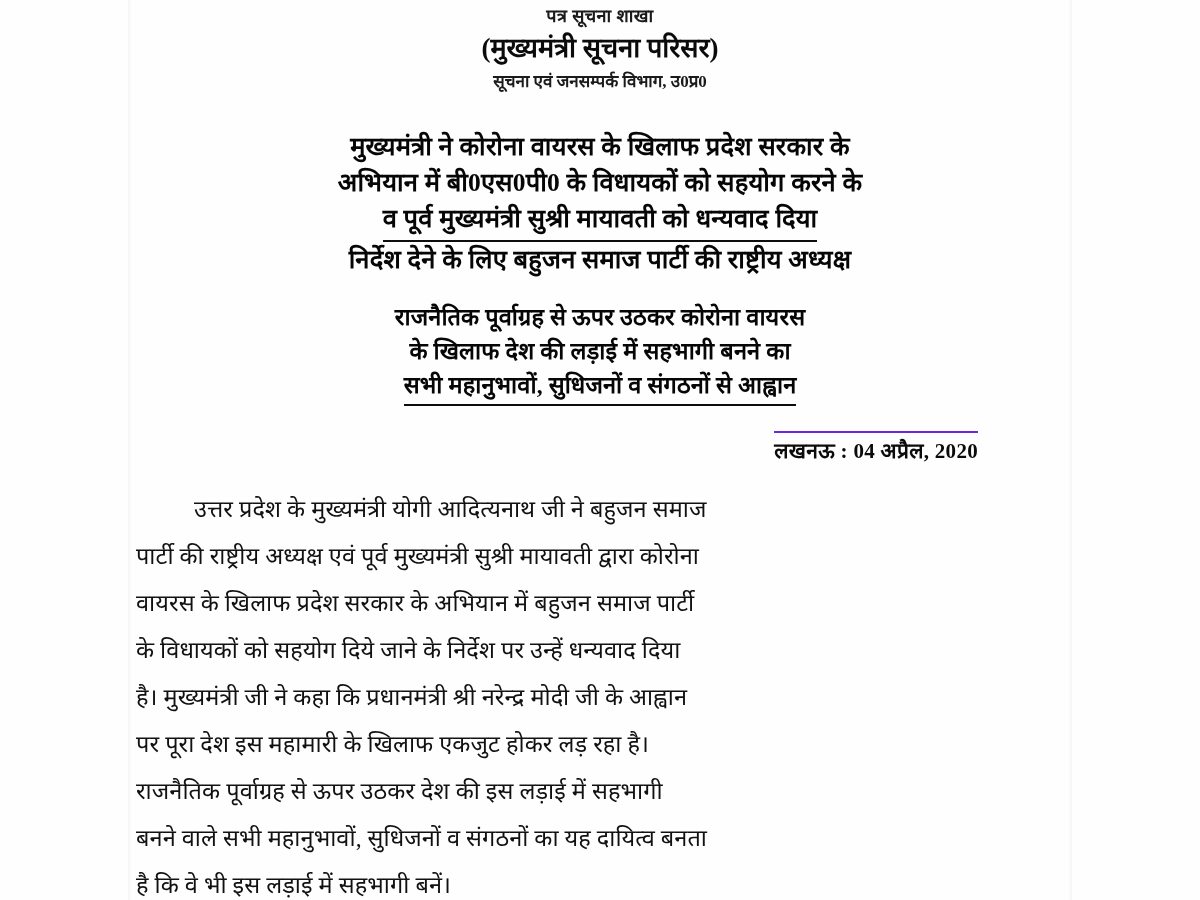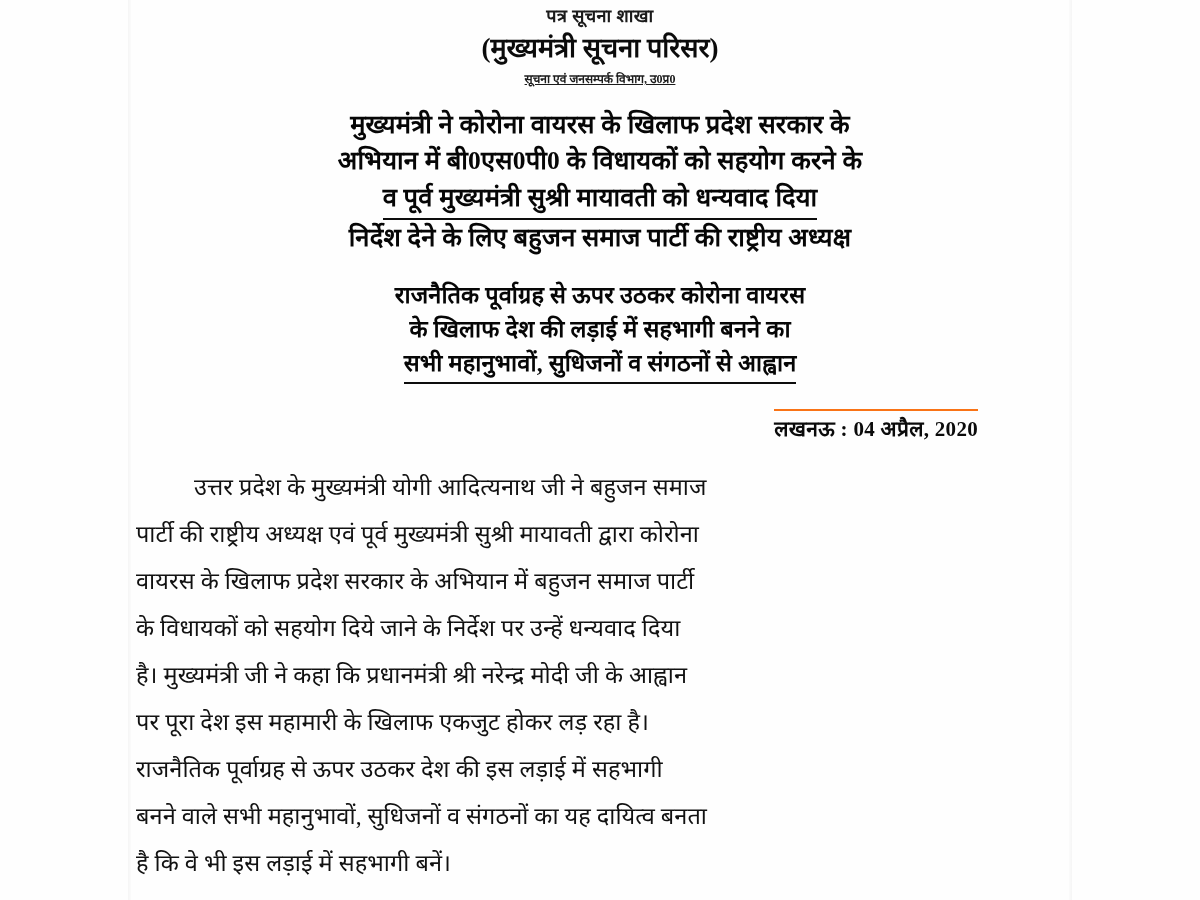--- a/index.html
+++ b/index.html
@@ -57,36 +57,35 @@
     color: #1b1b1b;
   }
   .masthead-line2 {
     font-size: 27px;
     font-weight: 700;
     line-height: 1.4;
     margin-top: 2px;
     color: #0b0b0b;
   }
   .masthead-line3 {
-    font-size: 12px;
+    font-size: 17px;
     font-weight: 600;
     line-height: 1.35;
     margin-top: 3px;
     color: #1b1b1b;
-    text-decoration: underline;
   }
 
   
   .headline-block {
     text-align: center;
     font-weight: 700;
     color: #060606;
   }
   #headline-primary {
-    margin-top: 20px;
+    margin-top: 35px;
     font-size: 25.5px;
     line-height: 1.42;
     letter-spacing: 0.2px;
   }
   #headline-secondary {
     margin-top: 22px;
     font-size: 23.5px;
     line-height: 1.45;
     letter-spacing: 0.15px;
   }
@@ -104,21 +103,21 @@
   .dateline-row {
     margin-top: 25px;
     text-align: right;
     padding-right: 92px;
   }
   #dateline {
     display: inline-block;
     font-size: 21px;
     font-weight: 700;
     color: #0b0b0b;
-    border-top: 2px solid #f97316;
+    border-top: 2px solid #6d28d9;
     padding-top: 3px;
     letter-spacing: 0.3px;
   }
 
   
   #body-paragraph {
     margin-top: 22px;
     padding-left: 6px;
     padding-right: 8px;
     font-size: 23.5px;

